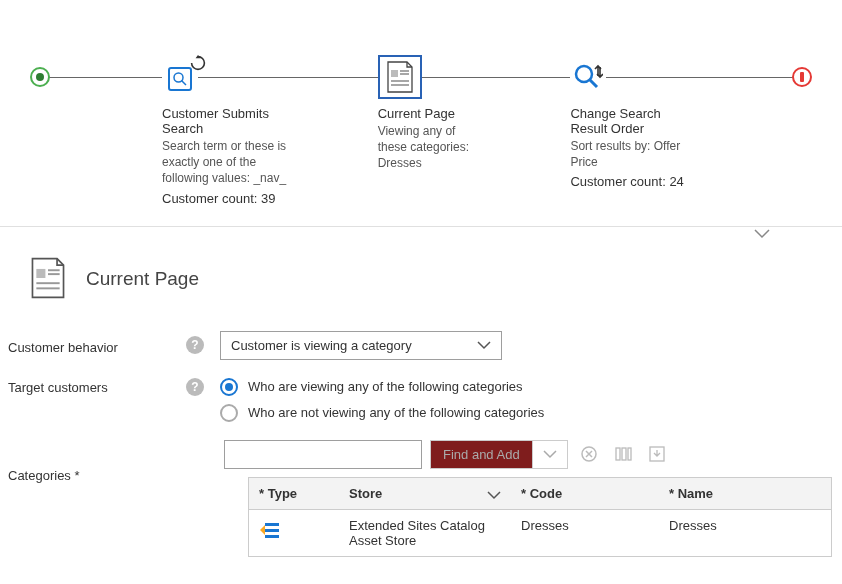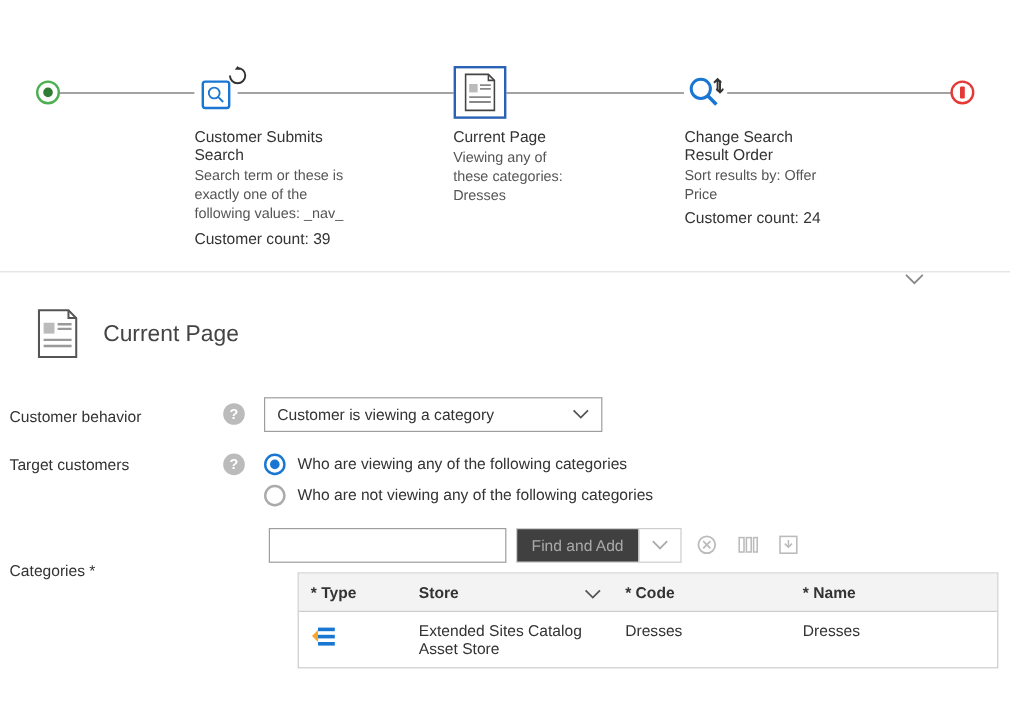--- a/index.html
+++ b/index.html
@@ -55,21 +55,21 @@
   .radio-group { display: flex; flex-direction: column; gap: 8px; }
   .radio-row { display: flex; align-items: center; gap: 10px; cursor: pointer; }
   .radio-outer { width: 18px; height: 18px; border: 2px solid #1976d2; border-radius: 50%; display: flex; align-items: center; justify-content: center; }
   .radio-outer.unchecked { border-color: #aaa; }
   .radio-inner { width: 8px; height: 8px; border-radius: 50%; background: #1976d2; }
   
   .category-area { padding-left: 4px; }
   .search-row { display: flex; align-items: stretch; gap: 8px; margin-bottom: 8px; }
   .text-input { border: 1px solid #9e9e9e; width: 198px; padding: 6px; font-size: 13px; }
   .find-group { display: flex; border: 1px solid #ccc; }
-  .find-btn { padding: 6px 12px; color: #aaa; cursor: pointer; background:#404040; }
+  .find-btn { padding: 6px 12px; color: #aaa; cursor: pointer; background:#7f1d1d; }
   .find-chev { padding: 6px 10px; border-left: 1px solid #ccc; color: #aaa; cursor: pointer; display:flex; align-items:center; }
   .tool-icon { color: #bbb; display: flex; align-items: center; justify-content: center; width: 26px; cursor: pointer; }
   
   .grid { border: 1px solid #ccc; min-width: 584px; margin-left: 24px; }
   .grid-header { display: flex; background: #f3f3f3; border-bottom: 1px solid #ccc; }
   .grid-header > div { padding: 8px 10px; font-weight: bold; font-size: 13px; color: #333; }
   .grid-row { display: flex; }
   .grid-row > div { padding: 8px 10px; font-size: 13px; color: #333; }
   .col-type { width: 90px; display:flex; align-items:center; }
   .col-store { width: 172px; position: relative; }

